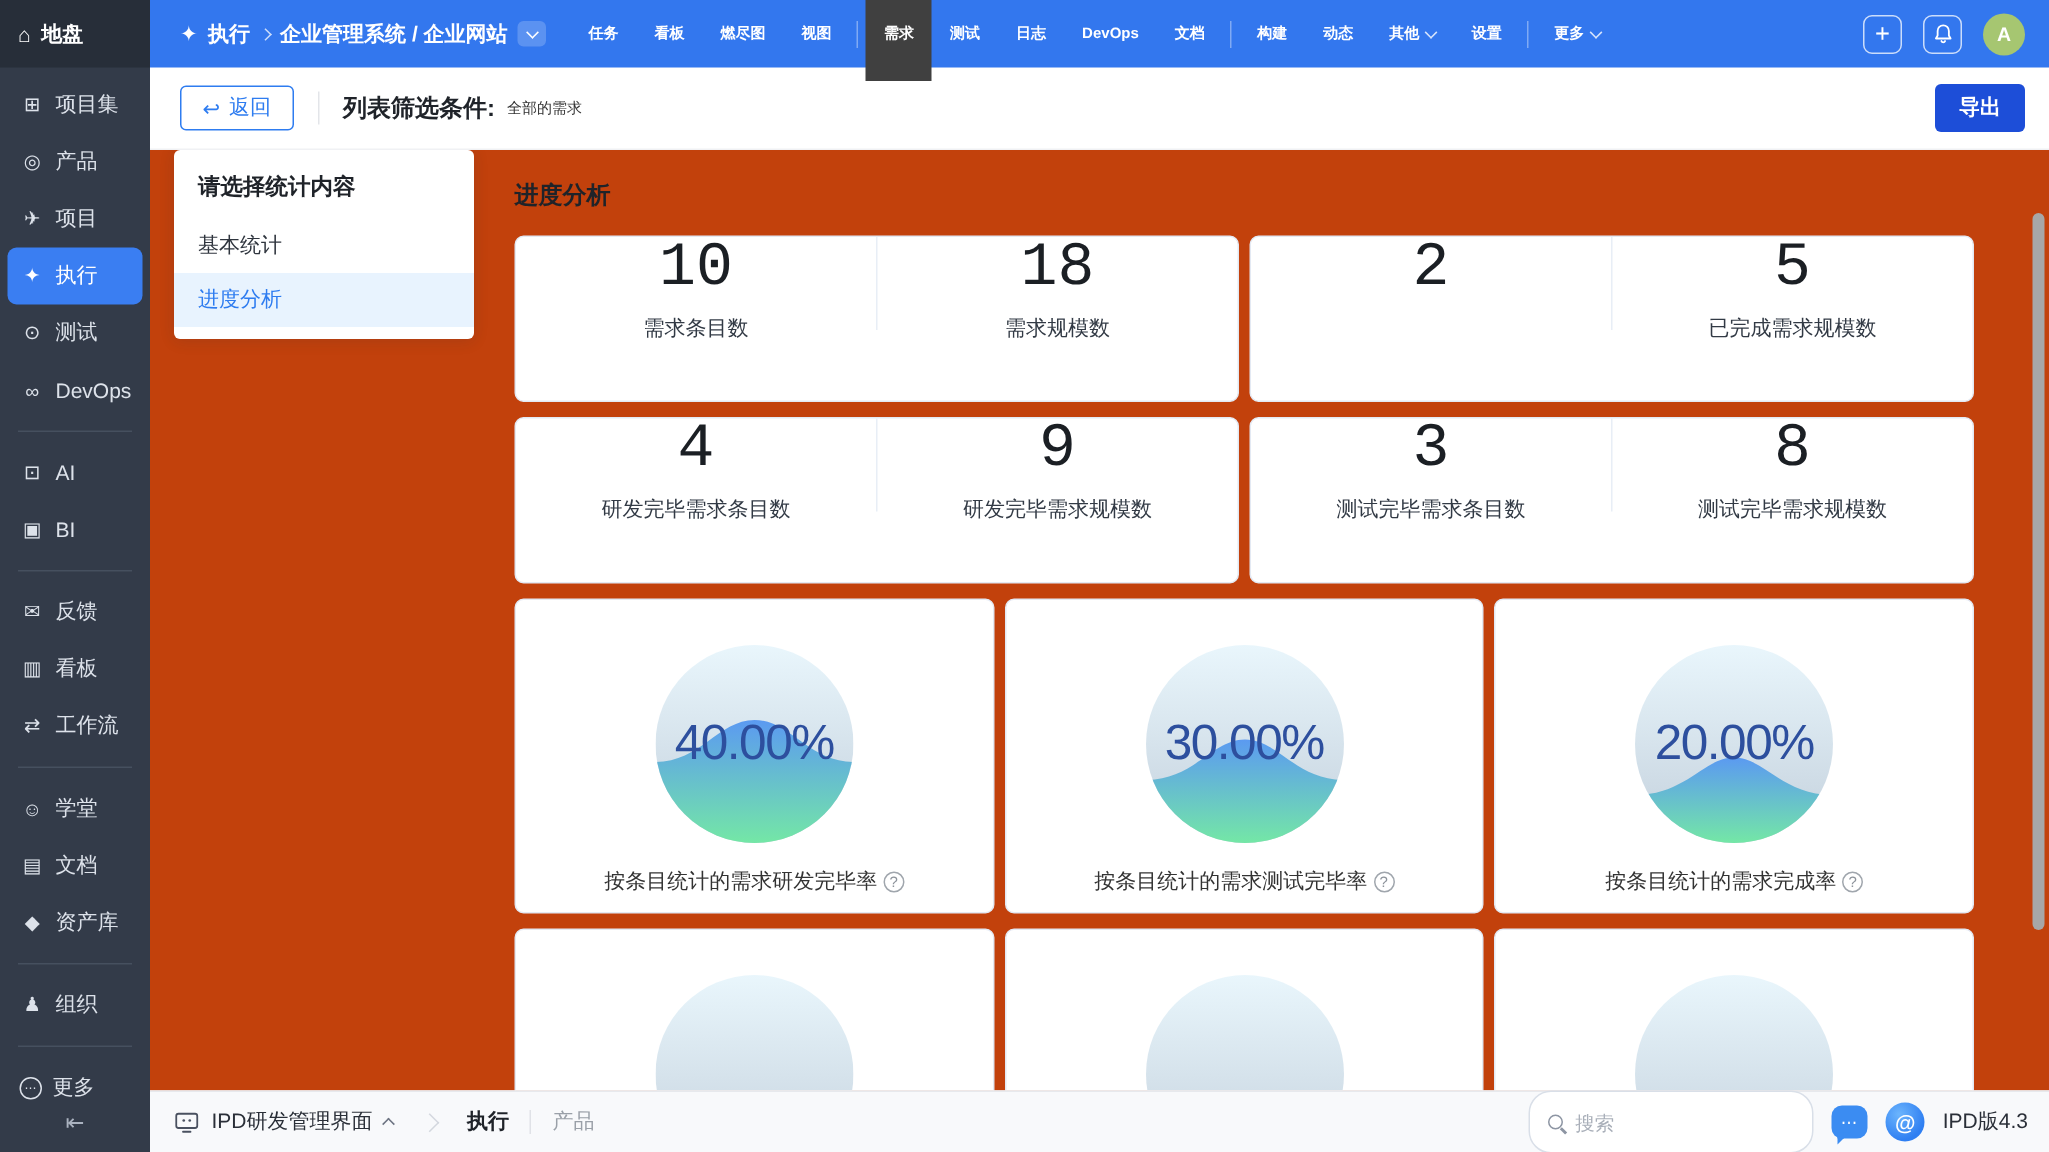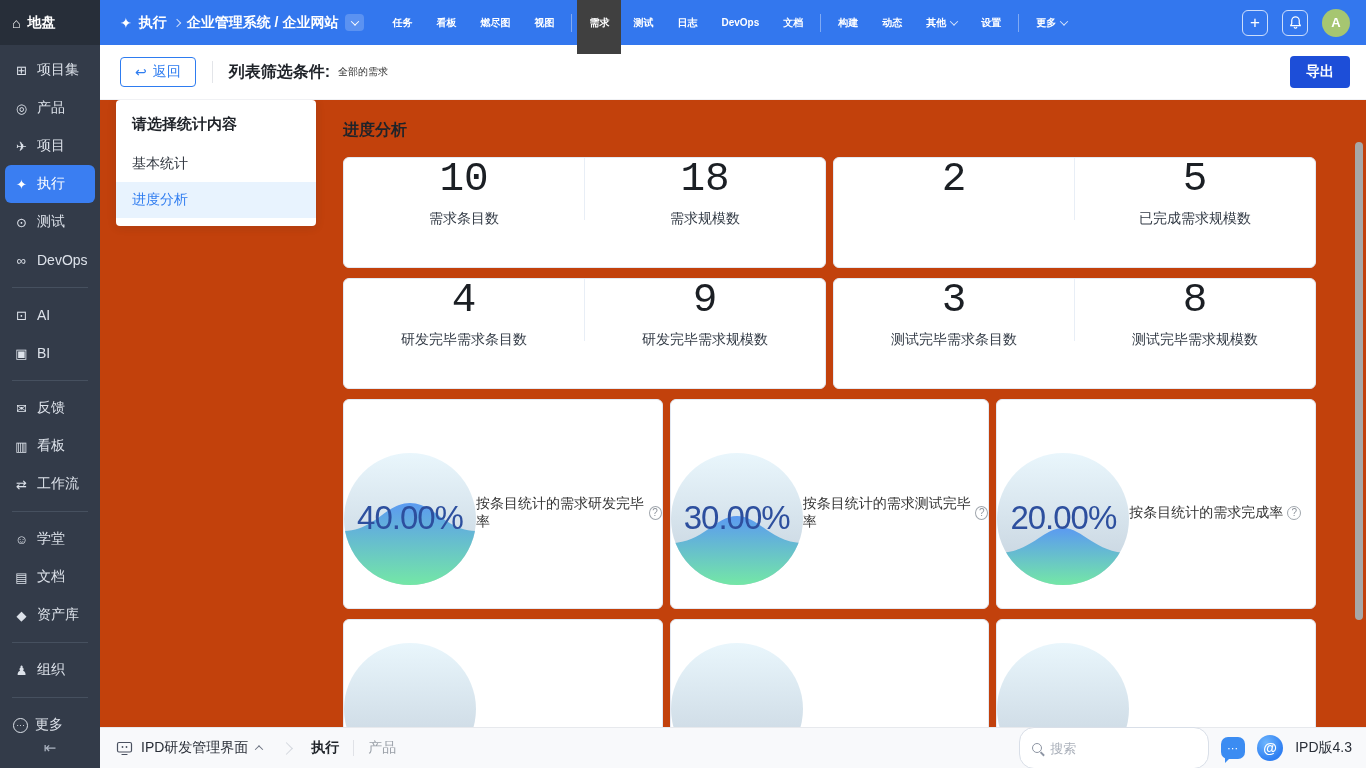--- a/index.html
+++ b/index.html
@@ -67,21 +67,21 @@
   .main-title { font-size:16px; font-weight:bold; color:#1f2329; margin:4px 0 16px; }
   .row { display:flex; gap:7px; margin-bottom:10px; }
   .stat-card { flex:1; height:111px; border:1px solid #e3e9f3; border-radius:6px;
     display:flex; align-items:flex-start; background:#fff;font-family:Liberation Mono, monospace; }
   .stat-cell { flex:1; text-align:center; }
   .stat-value { font-size:41px; color:#1b1f24; line-height:1.05; font-weight:400; }
   .stat-label { font-size:14px; color:#323a45; margin-top:9px; }
   .stat-div { width:1px; height:62px; background:#e8eef6; }
 
   .gauge-card { flex:1; border:1px solid #e3e9f3; border-radius:6px; background:#fff; position:relative;
-    display:flex; flex-direction:row; align-items:center; overflow:hidden; height:210px; }
+    display:flex; flex-direction:column; align-items:center; overflow:hidden; height:210px; }
   .gauge-card.partial { height:150px; }
   .gauge-wrap { position:relative; width:132px; height:132px; margin-top:30px; }
   .gauge-value { position:absolute; left:0; right:0; top:46px; text-align:center; font-size:33px;
     color:#2d4f9e; font-weight:500; letter-spacing:-1px; }
   .gauge-label { margin-top:17px; font-size:14px; color:#333; display:flex; align-items:center; gap:4px; }
   .help-icon { width:14px; height:14px; border:1px solid #a0a6ad; border-radius:50%; color:#8d939b;
     font-size:10px; display:inline-flex; align-items:center; justify-content:center; cursor:pointer; }
   .scroll-thumb { position:absolute; right:3px; top:42px; width:8px; height:478px;
     background:#a7a7a7; border-radius:4px; cursor:pointer; }
 

